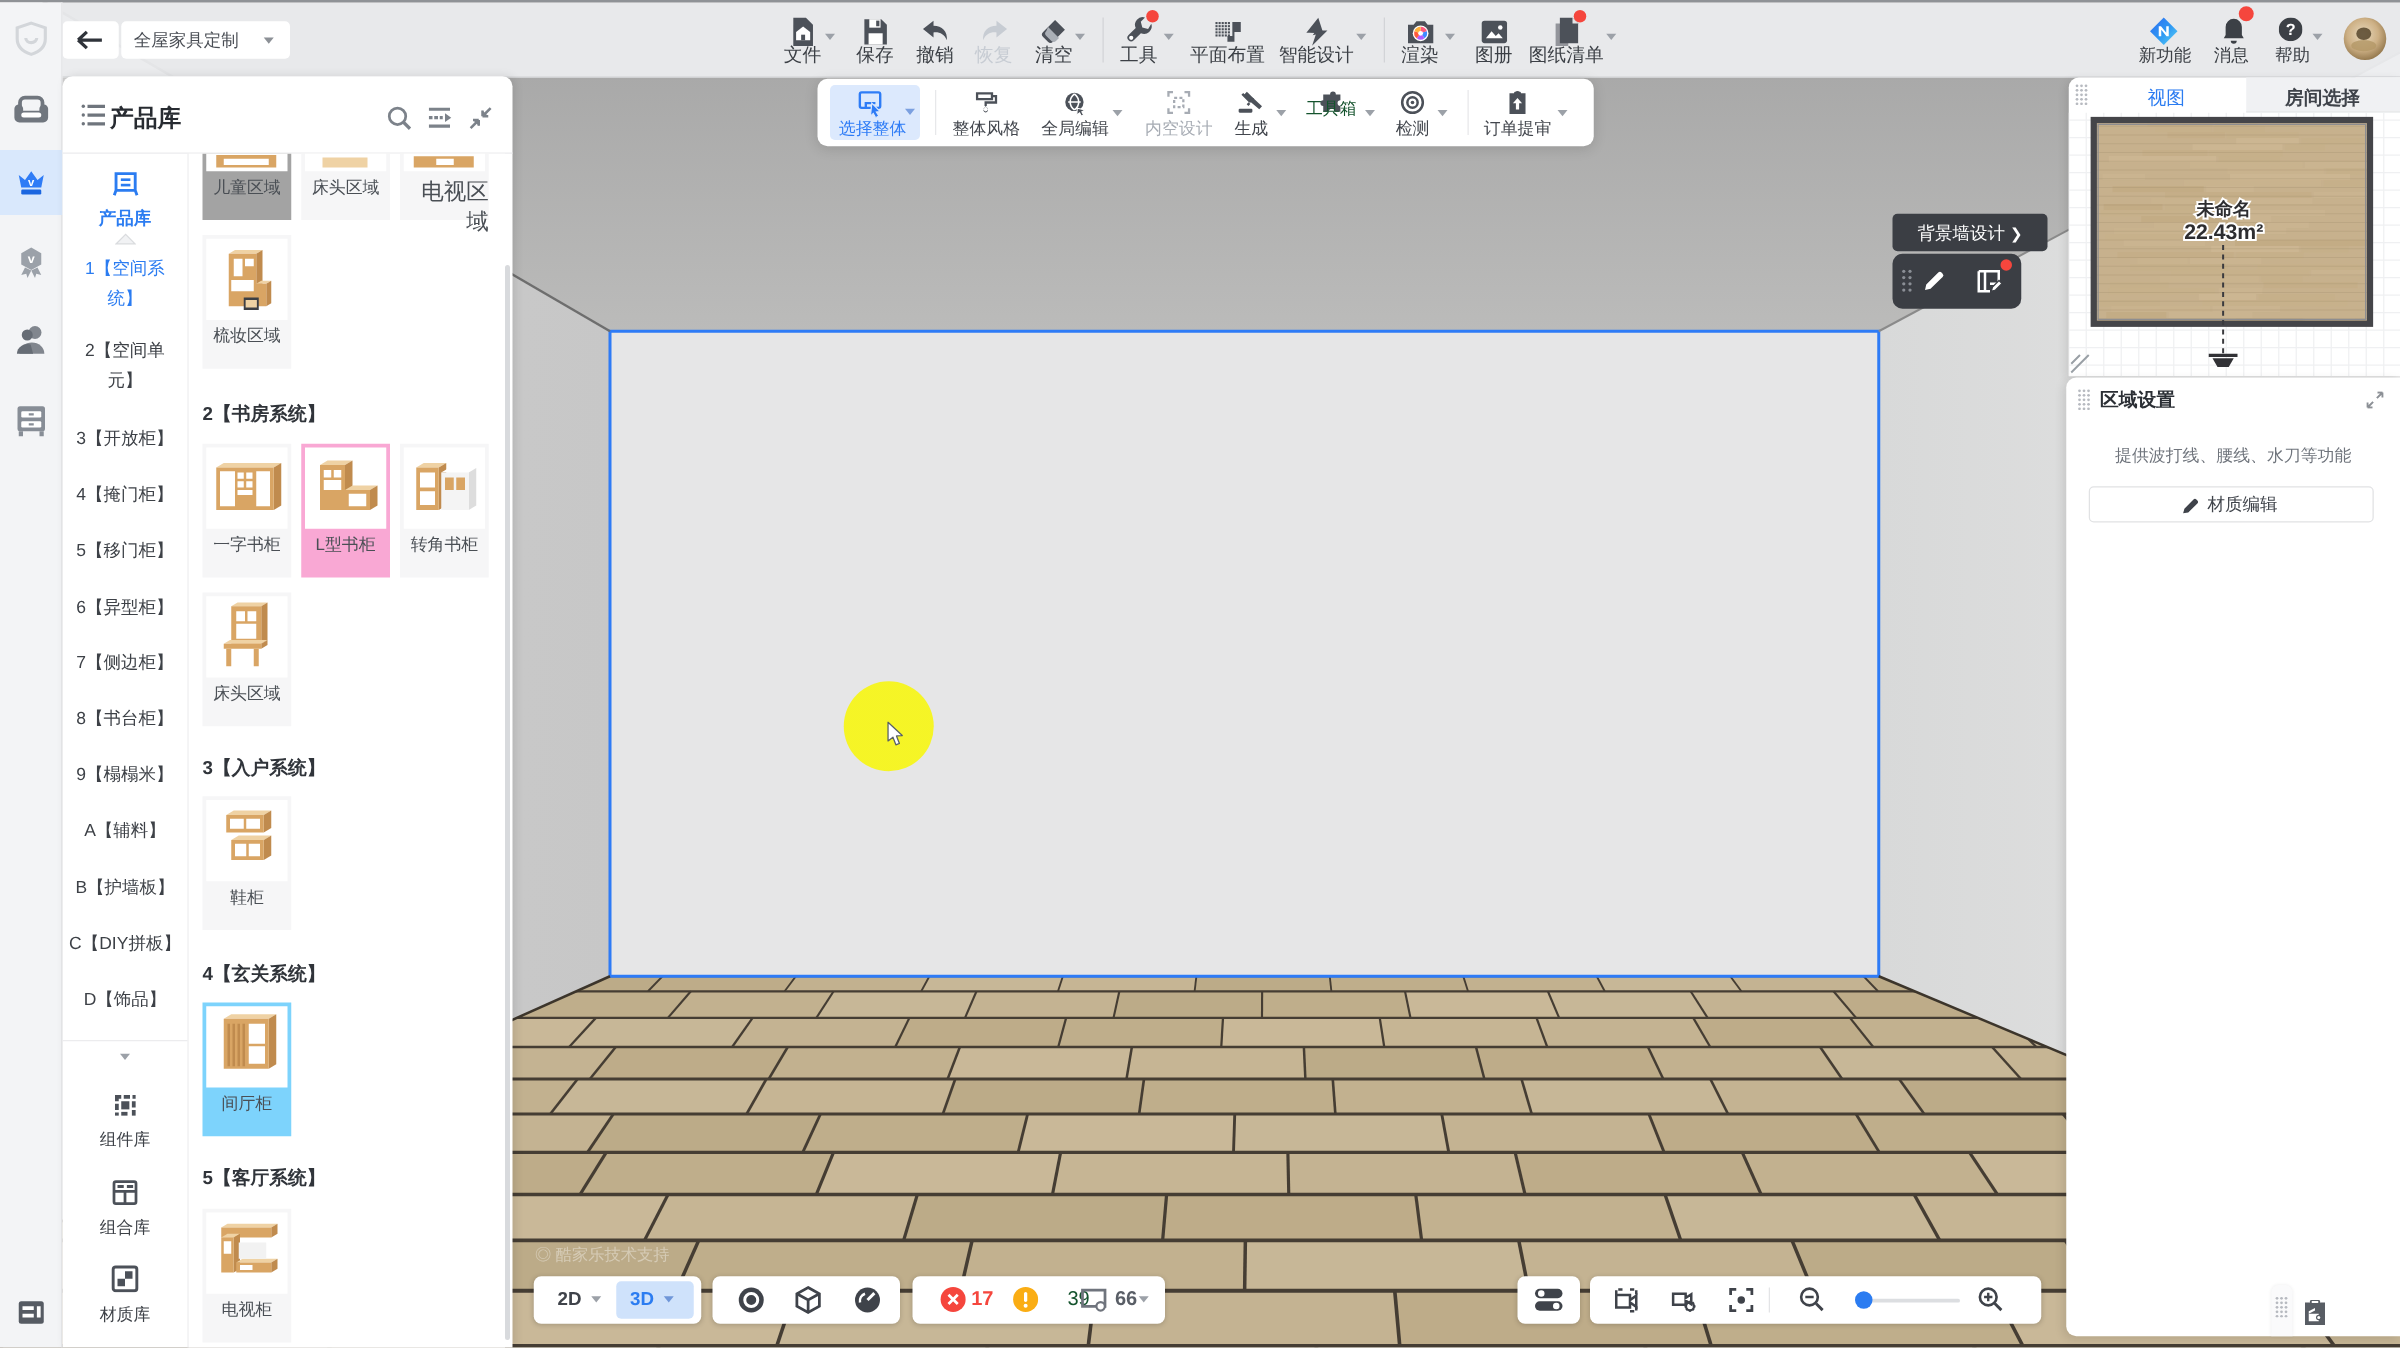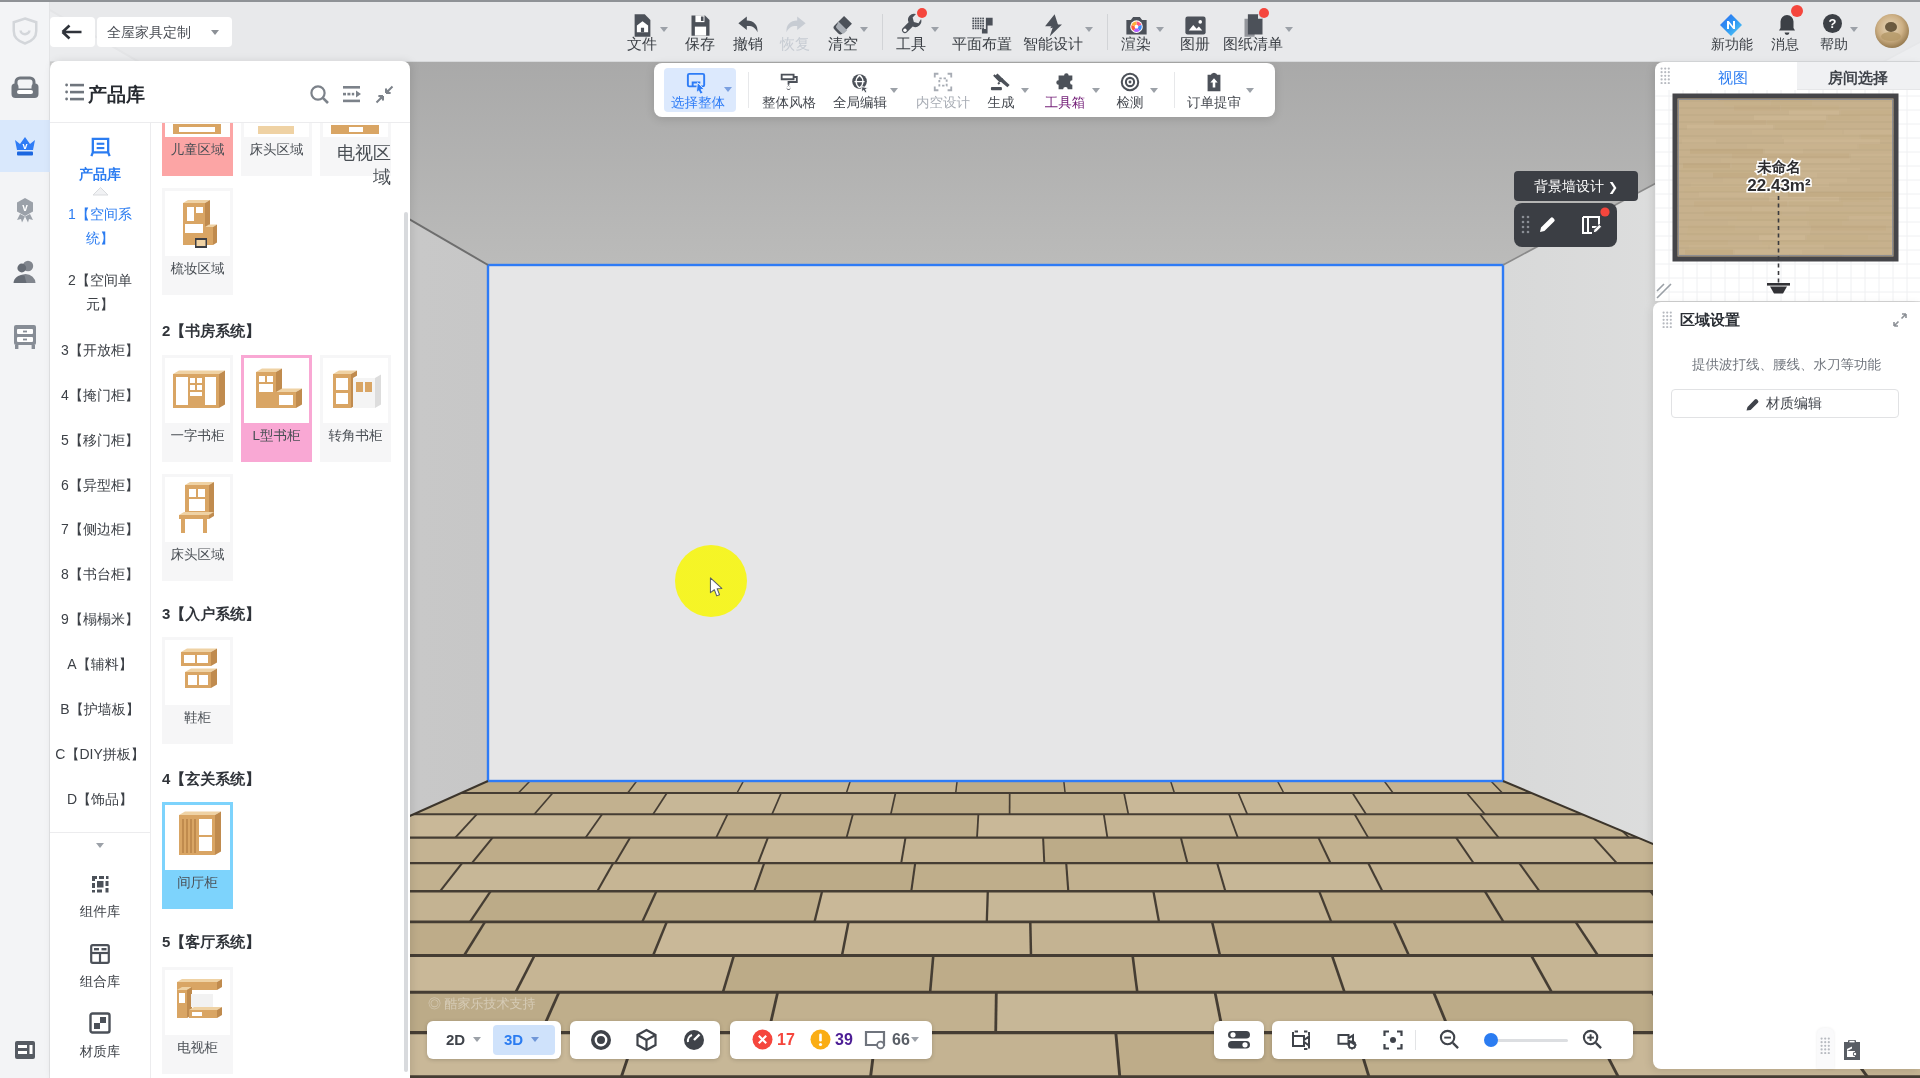--- a/index.html
+++ b/index.html
@@ -613,21 +613,21 @@
       <path d="M8.2 2.6 l6.4 6.4 -3.2 3.2 -6.4 -6.4 Z"></path>
       <path d="M13.2 7.6 l8.2 7.6 -2.4 2.6 -8.6 -7.2 Z"></path>
       <path d="M4.2 4.4 l7 7 M10.4 12.6 l-1.6 1.6" stroke="#4c5159" stroke-width="2.2"></path>
     </g>
   </svg>
 <div class="lbl" style="left:1001px;top:94px;color:#42464d;font-size:13.5px">生成</div>
 <div class="caret" style="left:1021px;top:88px;border-top-color:#9ca1a8"></div>
 <svg class="ic" style="left:1054px;top:71px" width="22" height="22" viewBox="0 0 24 24">
     <path d="M10 4 a2.5 2.5 0 0 1 5 0 h4 v5 a2.5 2.5 0 0 0 0 5 v5 h-5 a2.5 2.5 0 0 0 -5 0 H4 v-5 a2.5 2.5 0 0 1 0 -5 V4 Z" fill="#4c5159" transform="translate(1,1)"></path>
   </svg>
-<div class="lbl" style="left:1065px;top:94px;color:#701a75;font-size:13.5px">工具箱</div>
+<div class="lbl" style="left:1065px;top:78px;color:#14532d;font-size:13.5px">工具箱</div>
 <div class="caret" style="left:1092px;top:88px;border-top-color:#9ca1a8"></div>
 <svg class="ic" style="left:1119px;top:71px" width="22" height="22" viewBox="0 0 24 24">
     <circle cx="12" cy="12" r="9" fill="none" stroke="#4c5159" stroke-width="2.2"></circle>
     <circle cx="12" cy="12" r="4.5" fill="none" stroke="#4c5159" stroke-width="2.2"></circle>
     <circle cx="12" cy="12" r="1.6" fill="#4c5159"></circle>
   </svg>
 <div class="lbl" style="left:1130px;top:94px;color:#42464d;font-size:13.5px">检测</div>
 <div class="caret" style="left:1150px;top:88px;border-top-color:#9ca1a8"></div>
 <svg class="ic" style="left:1203px;top:71px" width="22" height="22" viewBox="0 0 24 24">
     <path d="M5 4 h5 a2 2 0 0 1 4 0 h5 v18 H5 Z" fill="#4c5159"></path>
@@ -727,21 +727,21 @@
 <div class="lbl" style="left:100px;top:973px;font-size:13.5px;color:#3d4147">组合库</div>
 <svg class="ic" style="left:89px;top:1012px" width="22" height="22" viewBox="0 0 22 22">
  <rect x="1.5" y="1.5" width="19" height="19" rx="2" fill="none" stroke="#4c5159" stroke-width="2.4"></rect>
  <rect x="11" y="5" width="6" height="6" fill="#4c5159"></rect>
     <rect x="5" y="11" width="6" height="6" fill="#4c5159"></rect>
 </svg>
 <div class="lbl" style="left:100px;top:1043px;font-size:13.5px;color:#3d4147">材质库</div>
 
 <div class="abs" style="left:404px;top:212px;width:4px;height:860px;background:#d8dadd;border-radius:2px"></div>
 <div class="abs" style="left:151px;top:123px;width:253px;height:955px;overflow:hidden;background:#fff">
-<div class="abs" style="left:11px;top:-54px;width:71px;height:107px;background:#fca5a5">
+<div class="abs" style="left:11px;top:-54px;width:71px;height:107px;background:#a3a3a3">
       <div class="abs" style="left:3px;top:3px;width:65px;height:65px;background:#fff">
         <svg width="65" height="65" viewBox="0 0 65 65">
           <rect x="8" y="52" width="48" height="10" fill="#d9a564"></rect>
           <rect x="14" y="55" width="36" height="5" fill="#ffffff"></rect>
         </svg>
       </div>
       <div class="abs" style="left:0;top:72px;width:71px;text-align:center;font-size:13.5px;color:#4a4f55">儿童区域</div>
     </div>
 <div class="abs" style="left:90px;top:-54px;width:71px;height:107px;background:#f6f6f7">
       <div class="abs" style="left:3px;top:3px;width:65px;height:65px;background:#fff">
@@ -1153,21 +1153,21 @@
 <svg class="ic" style="left:752px;top:1029px" width="21" height="21" viewBox="0 0 21 21">
 <circle cx="10.5" cy="10.5" r="10" fill="#f5463d"></circle>
     <path d="M6.8 6.8 L14.2 14.2 M14.2 6.8 L6.8 14.2" stroke="#fff" stroke-width="2.2"></path>
   </svg>
 <div class="abs" style="left:777px;top:1031px;font-size:16px;font-weight:bold;color:#f5463d">17</div>
 <svg class="ic" style="left:810px;top:1029px" width="21" height="21" viewBox="0 0 21 21">
 <circle cx="10.5" cy="10.5" r="10" fill="#faad14"></circle>
     <rect x="9.2" y="4.5" width="2.6" height="8" rx="1.3" fill="#fff"></rect>
     <circle cx="10.5" cy="15.5" r="1.6" fill="#fff"></circle>
   </svg>
-<div class="abs" style="left:835px;top:1031px;font-size:16px;font-weight:bold;color:#4c1d95">39</div>
+<div class="abs" style="left:854px;top:1031px;font-size:16px;font-weight:normal;color:#14532d">39</div>
 <svg class="ic" style="left:864px;top:1030px" width="22" height="20" viewBox="0 0 22 20">
 <path d="M2 2 h18 v13 H2 Z" fill="none" stroke="#6f747d" stroke-width="2.2"></path>
 <circle cx="16.5" cy="15" r="3.4" fill="#fff" stroke="#6f747d" stroke-width="1.8"></circle>
   </svg>
 <div class="abs" style="left:892px;top:1031px;font-size:16px;font-weight:bold;color:#595e66">66</div>
 <div class="caret" style="left:911px;top:1037px;border-top-color:#9ca1a8"></div>
 <div class="pill" style="left:1214px;top:1021px;width:50px;height:38px"></div>
 <svg class="ic" style="left:1227px;top:1029px" width="24" height="22" viewBox="0 0 24 22">
 <g fill="#3f434a">
       <rect x="1" y="2" width="22" height="7.6" rx="3.8"></rect>

